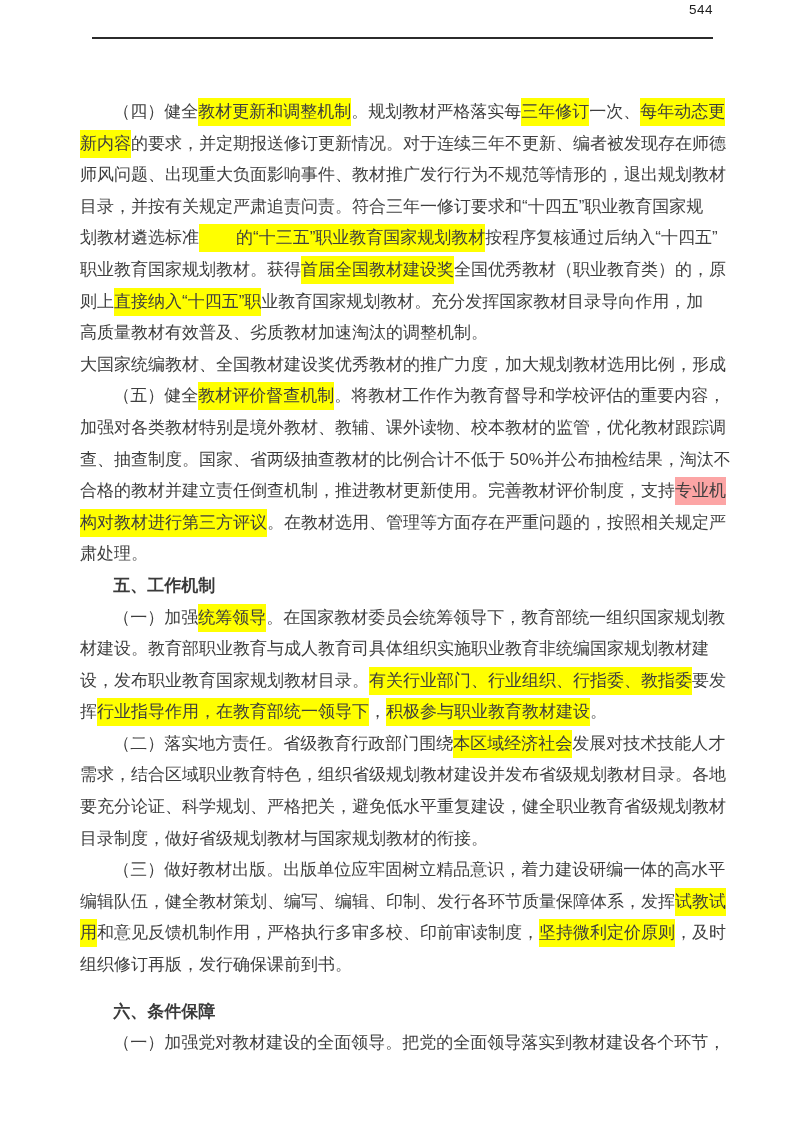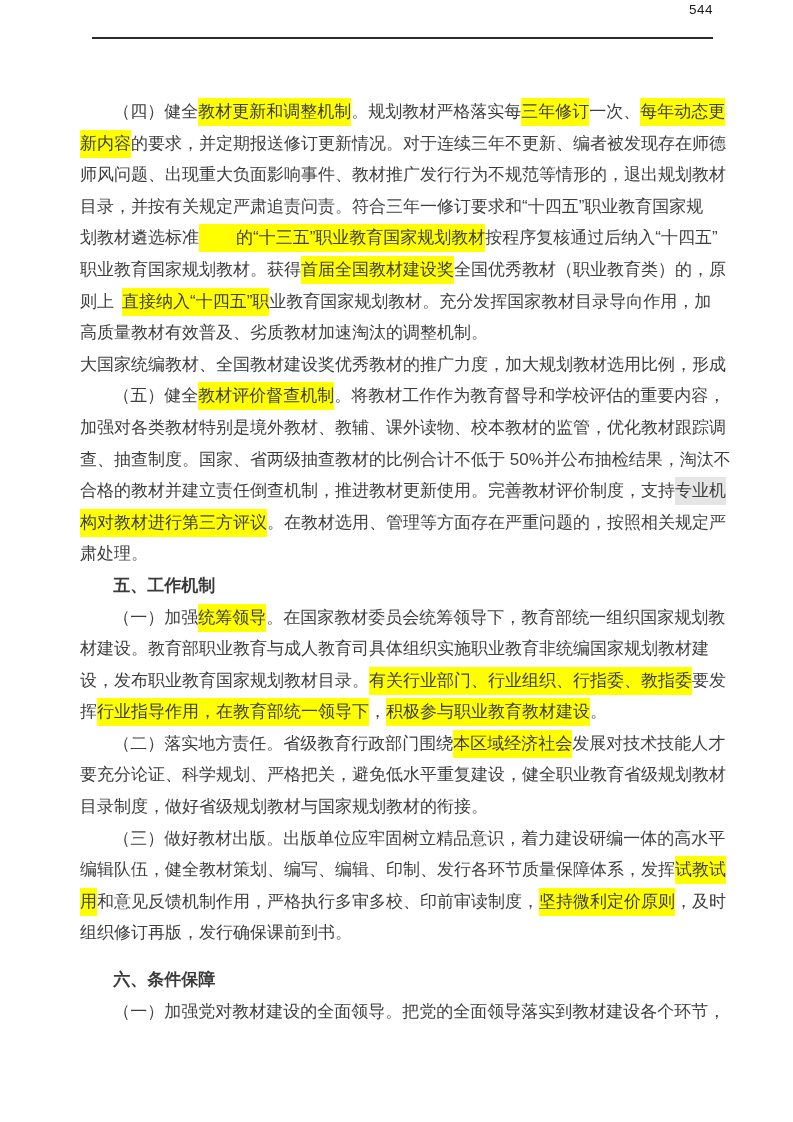--- a/index.html
+++ b/index.html
@@ -67,41 +67,42 @@
   <div class="page-number">544</div>
   <div class="header-rule"></div>
   <div class="content" style="color: rgb(62, 62, 62);">
       <div>
         <div class="line indent"><span>（四）健全</span><span class="hl" style="background: rgb(255, 255, 0);">教材更新和调整机制</span><span>。规划教材严格落实每</span><span class="hl" style="background: rgb(255, 255, 0);">三年修订</span><span>一次、</span><span class="hl" style="background: rgb(255, 255, 0);">每年动态更</span></div>
         <div class="line"><span class="hl" style="background: rgb(255, 255, 0);">新内容</span><span>的要求，并定期报送修订更新情况。对于连续三年不更新、编者被发现存在师德</span></div>
         <div class="line"><span>师风问题、出现重大负面影响事件、教材推广发行行为不规范等情形的，退出规划教材</span></div>
         <div class="line"><span>目录，并按有关规定严肃追责问责。符合三年一修订要求和“十四五”职业教育国家规</span></div>
         <div class="line"><span>划教材遴选标准</span><span class="hl" style="background: rgb(255, 255, 0); padding-left: 37px;">的“十三五”职业教育国家规划教材</span><span>按程序复核通过后纳入“十四五”</span></div>
         <div class="line"><span>职业教育国家规划教材。获得</span><span class="hl" style="background: rgb(255, 255, 0);">首届全国教材建设奖</span><span>全国优秀教材（职业教育类）的，原</span></div>
-        <div class="line"><span>则上</span><span class="hl" style="background: rgb(255, 255, 0); margin-left: 8px;">直接纳入“十四五”职</span><span>业教育国家规划教材。充分发挥国家教材目录导向作用，加</span></div>
+        <div class="line"><span>则上</span><span class="hl" style="background: rgb(255, 255, 0);">直接纳入“十四五”职</span><span>业教育国家规划教材。充分发挥国家教材目录导向作用，加</span></div>
         <div class="line"><span>高质量教材有效普及、劣质教材加速淘汰的调整机制。</span></div>
         <div class="line"><span>大国家统编教材、全国教材建设奖优秀教材的推广力度，加大规划教材选用比例，形成</span></div>
       </div>
       <div>
         <div class="line indent"><span>（五）健全</span><span class="hl" style="background: rgb(255, 255, 0);">教材评价督查机制</span><span>。将教材工作作为教育督导和学校评估的重要内容，</span></div>
         <div class="line"><span>加强对各类教材特别是境外教材、教辅、课外读物、校本教材的监管，优化教材跟踪调</span></div>
         <div class="line"><span>查、抽查制度。国家、省两级抽查教材的比例合计不低于 50%并公布抽检结果，淘汰不</span></div>
-        <div class="line"><span>合格的教材并建立责任倒查机制，推进教材更新使用。完善教材评价制度，支持</span><span class="hl" style="background: #e5e5e5;">专业机</span></div>
+        <div class="line"><span>合格的教材并建立责任倒查机制，推进教材更新使用。完善教材评价制度，支持</span><span class="hl" style="background: #fca5a5;">专业机</span></div>
         <div class="line"><span class="hl" style="background: rgb(255, 255, 0);">构对教材进行第三方评议</span><span>。在教材选用、管理等方面存在严重问题的，按照相关规定严</span></div>
         <div class="line"><span>肃处理。</span></div>
       </div>
       <div class="heading">五、工作机制</div>
       <div>
         <div class="line indent"><span>（一）加强</span><span class="hl" style="background: rgb(255, 255, 0);">统筹领导</span><span>。在国家教材委员会统筹领导下，教育部统一组织国家规划教</span></div>
         <div class="line"><span>材建设。教育部职业教育与成人教育司具体组织实施职业教育非统编国家规划教材建</span></div>
         <div class="line"><span>设，发布职业教育国家规划教材目录。</span><span class="hl" style="background: rgb(255, 255, 0);">有关行业部门、行业组织、行指委、教指委</span><span>要发</span></div>
         <div class="line"><span>挥</span><span class="hl" style="background: rgb(255, 255, 0);">行业指导作用，在教育部统一领导下</span><span>，</span><span class="hl" style="background: rgb(255, 255, 0);">积极参与职业教育教材建设</span><span>。</span></div>
       </div>
       <div>
         <div class="line indent"><span>（二）落实地方责任。省级教育行政部门围绕</span><span class="hl" style="background: rgb(255, 255, 0);">本区域经济社会</span><span>发展对技术技能人才</span></div>
+        <div class="line"><span>需求，结合区域职业教育特色，组织省级规划教材建设并发布省级规划教材目录。各地</span></div>
         <div class="line"><span>要充分论证、科学规划、严格把关，避免低水平重复建设，健全职业教育省级规划教材</span></div>
         <div class="line"><span>目录制度，做好省级规划教材与国家规划教材的衔接。</span></div>
       </div>
       <div>
         <div class="line indent"><span>（三）做好教材出版。出版单位应牢固树立精品意识，着力建设研编一体的高水平</span></div>
         <div class="line"><span>编辑队伍，健全教材策划、编写、编辑、印制、发行各环节质量保障体系，发挥</span><span class="hl" style="background: rgb(255, 255, 0);">试教试</span></div>
         <div class="line"><span class="hl" style="background: rgb(255, 255, 0);">用</span><span>和意见反馈机制作用，严格执行多审多校、印前审读制度，</span><span class="hl" style="background: rgb(255, 255, 0);">坚持微利定价原则</span><span>，及时</span></div>
         <div class="line"><span>组织修订再版，发行确保课前到书。</span></div>
       </div>
       <div class="heading">六、条件保障</div>

